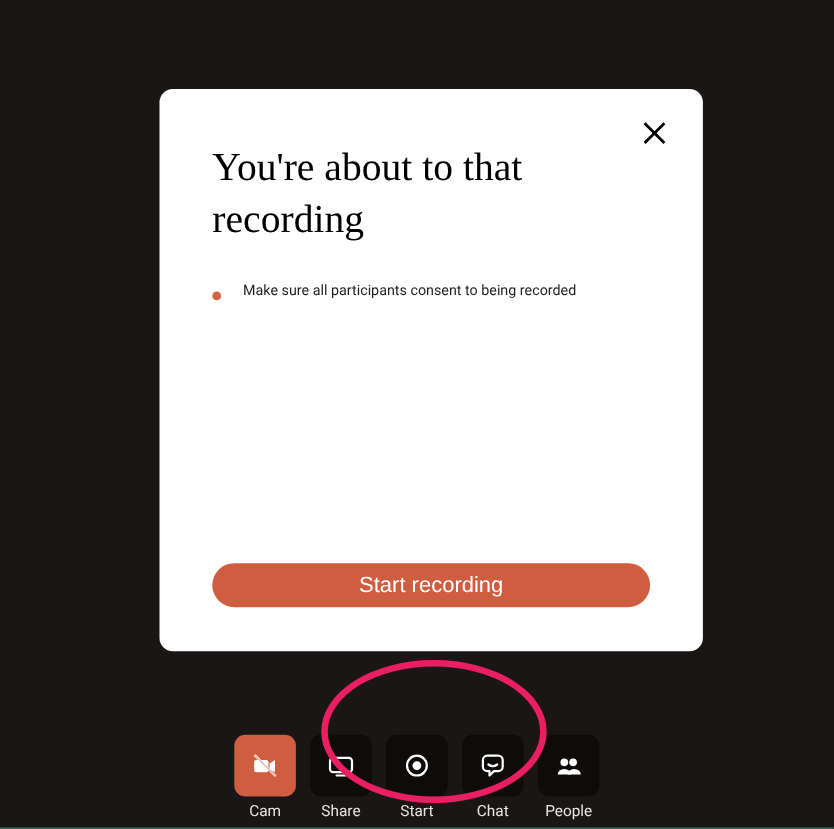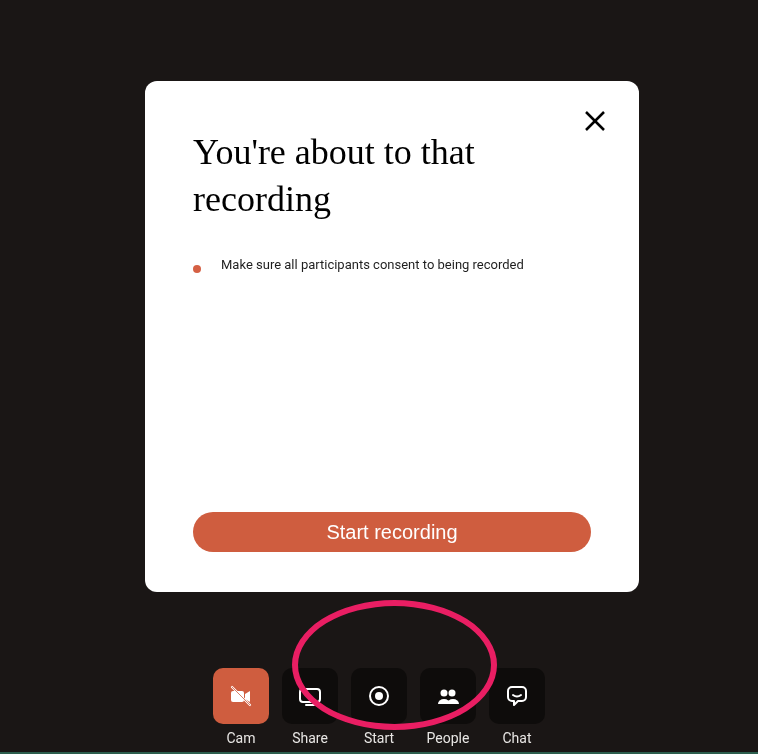--- a/index.html
+++ b/index.html
@@ -176,35 +176,35 @@
         <circle cx="14" cy="14" r="9" fill="none" stroke="#fff" stroke-width="2"></circle>
         <circle cx="14" cy="14" r="4" fill="#fff"></circle>
       </svg>
     </div>
     <span class="tool-label">Start</span>
   </div>
 
   <div class="tool-item">
     <div class="tool-btn dark">
       <svg width="28" height="28" viewBox="0 0 28 28">
+        <path d="M5 9 a4 4 0 0 1 4 -4 h10 a4 4 0 0 1 4 4 v6 a4 4 0 0 1 -4 4 h-4 l-4 4 v-4 h-2 a4 4 0 0 1 -4 -4 Z" fill="none" stroke="#fff" stroke-width="2" stroke-linejoin="round"></path>
+        <path d="M10 13 q4 3 8 0" fill="none" stroke="#fff" stroke-width="2" stroke-linecap="round"></path>
+      </svg>
+    </div>
+    <span class="tool-label">Chat</span>
+  </div>
+
+  <div class="tool-item">
+    <div class="tool-btn dark">
+      <svg width="28" height="28" viewBox="0 0 28 28">
         <circle cx="10" cy="11" r="3.5" fill="#fff"></circle>
         <circle cx="18" cy="11" r="3.5" fill="#fff"></circle>
         <path d="M4 22 a6 5 0 0 1 12 0 Z" fill="#fff"></path>
         <path d="M13 22 a6 5 0 0 1 12 0 Z" fill="#fff"></path>
       </svg>
     </div>
     <span class="tool-label">People</span>
   </div>
 
-  <div class="tool-item">
-    <div class="tool-btn dark">
-      <svg width="28" height="28" viewBox="0 0 28 28">
-        <path d="M5 9 a4 4 0 0 1 4 -4 h10 a4 4 0 0 1 4 4 v6 a4 4 0 0 1 -4 4 h-4 l-4 4 v-4 h-2 a4 4 0 0 1 -4 -4 Z" fill="none" stroke="#fff" stroke-width="2" stroke-linejoin="round"></path>
-        <path d="M10 13 q4 3 8 0" fill="none" stroke="#fff" stroke-width="2" stroke-linecap="round"></path>
-      </svg>
-    </div>
-    <span class="tool-label">Chat</span>
-  </div>
-
 </div>
 
 <div class="highlight-ellipse"></div>
 <div class="bottom-line"></div>
 
 </body></html>

